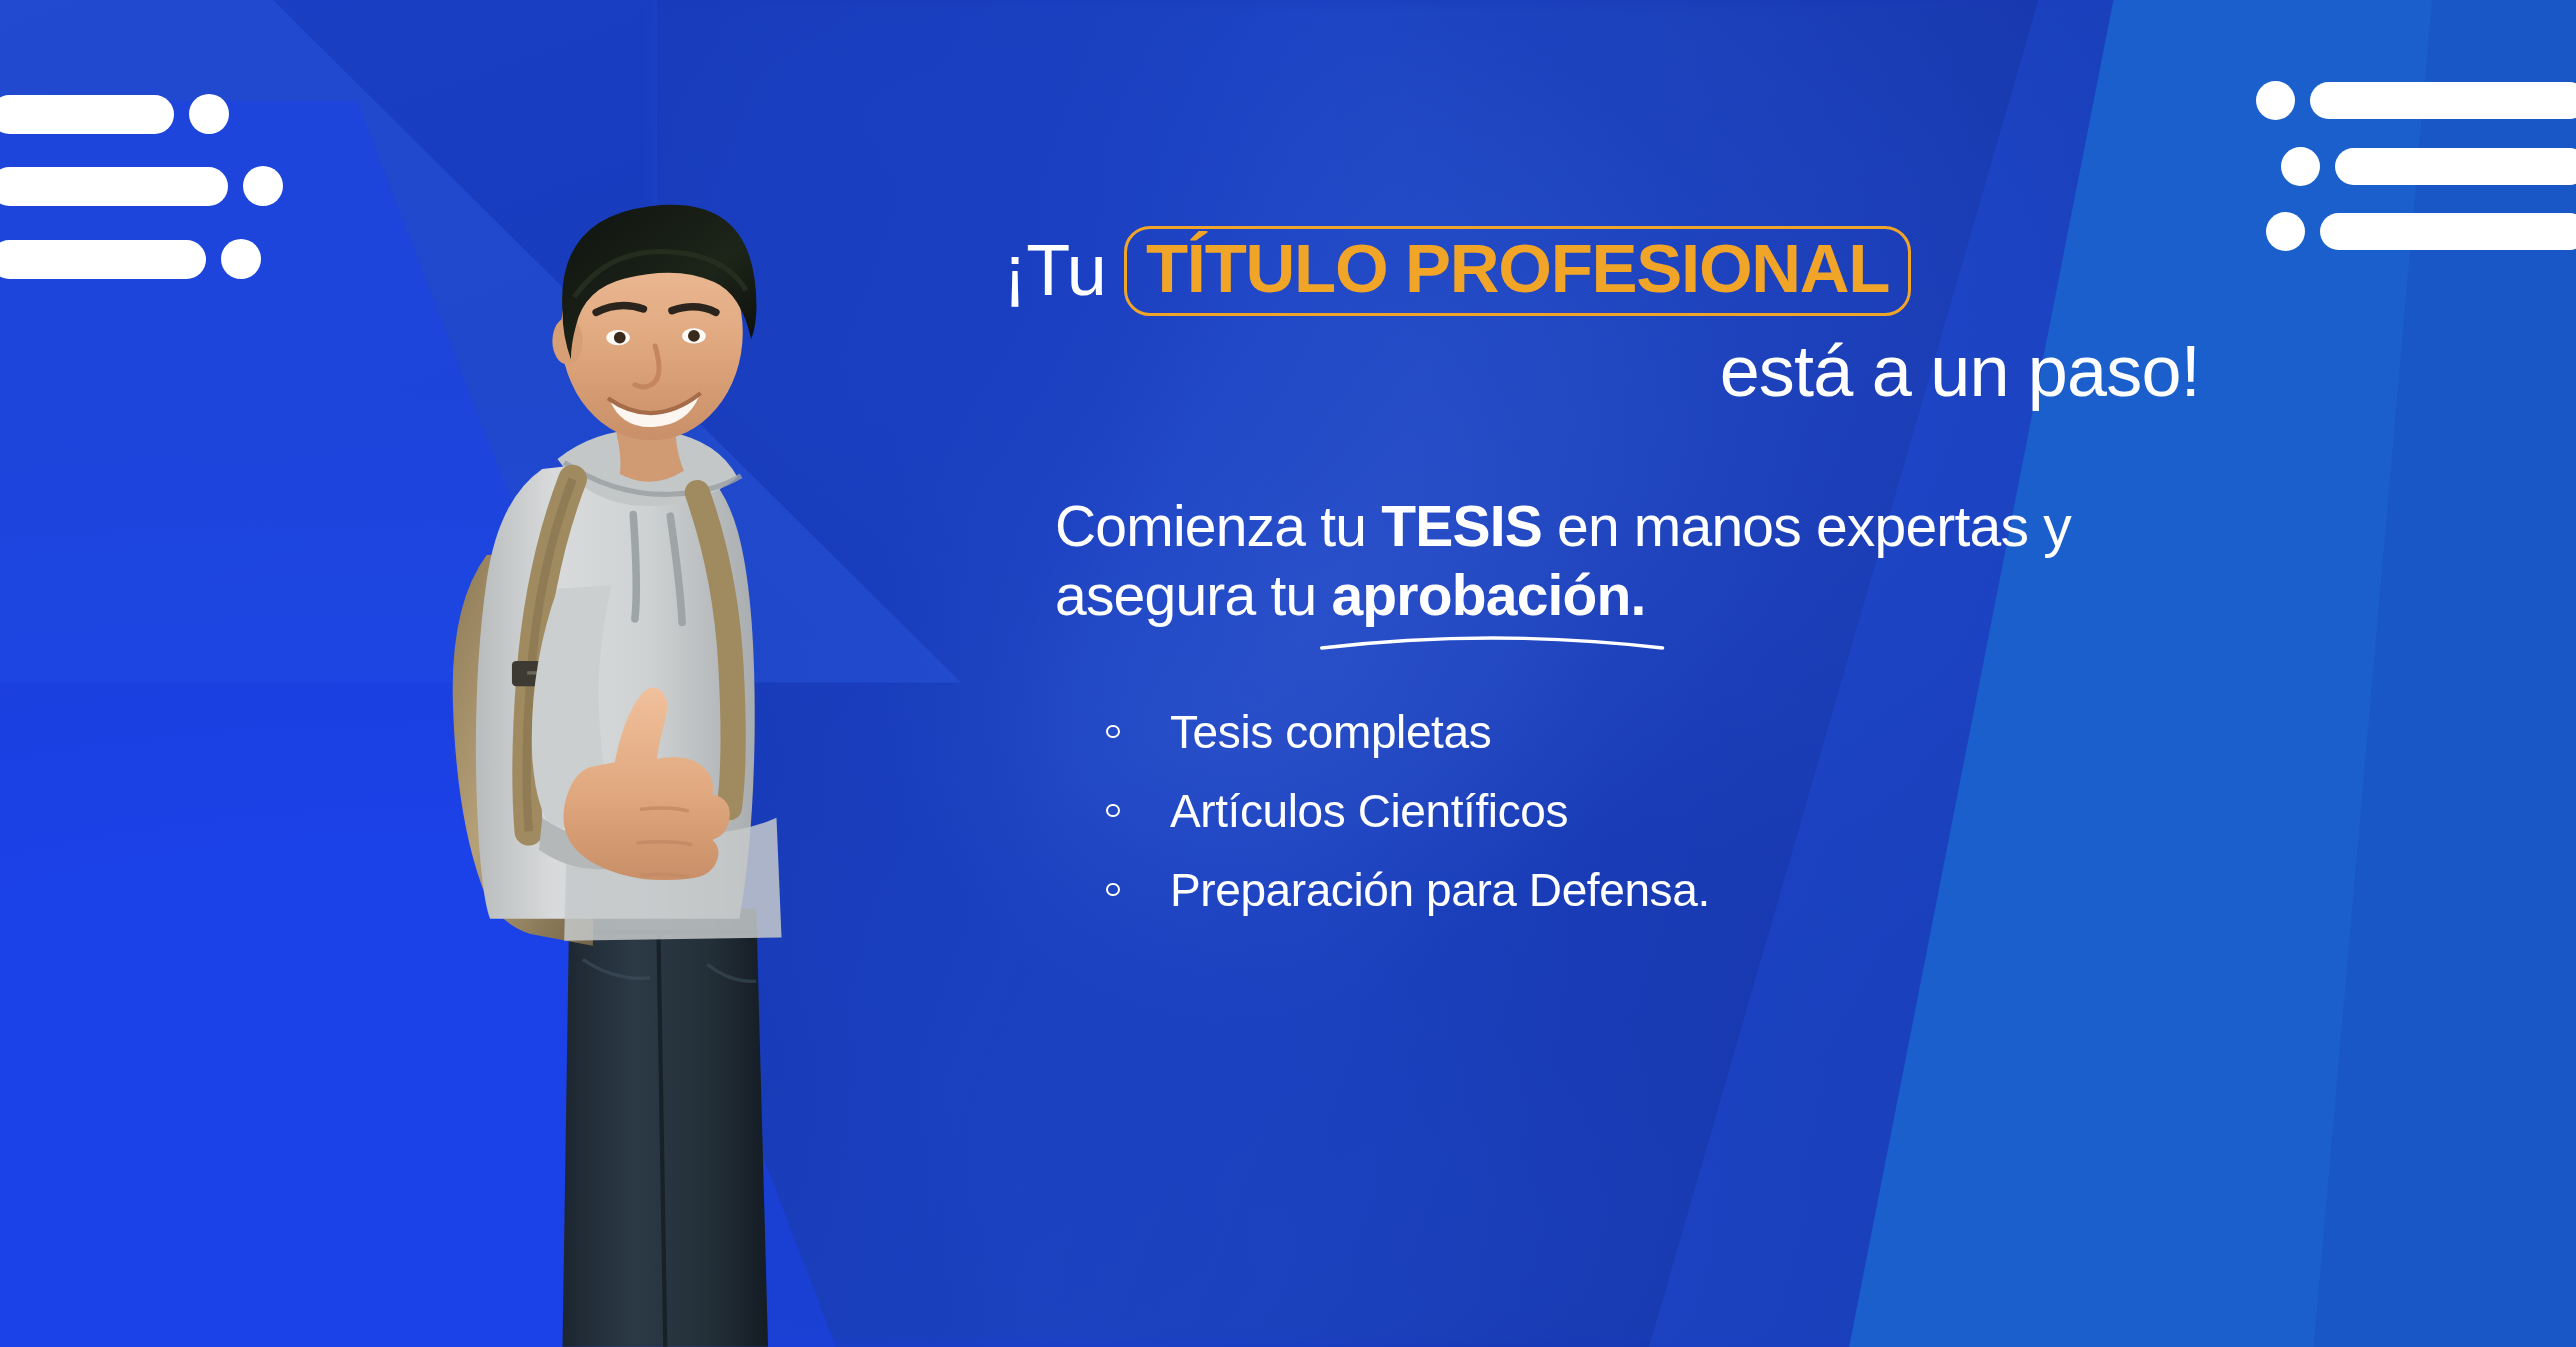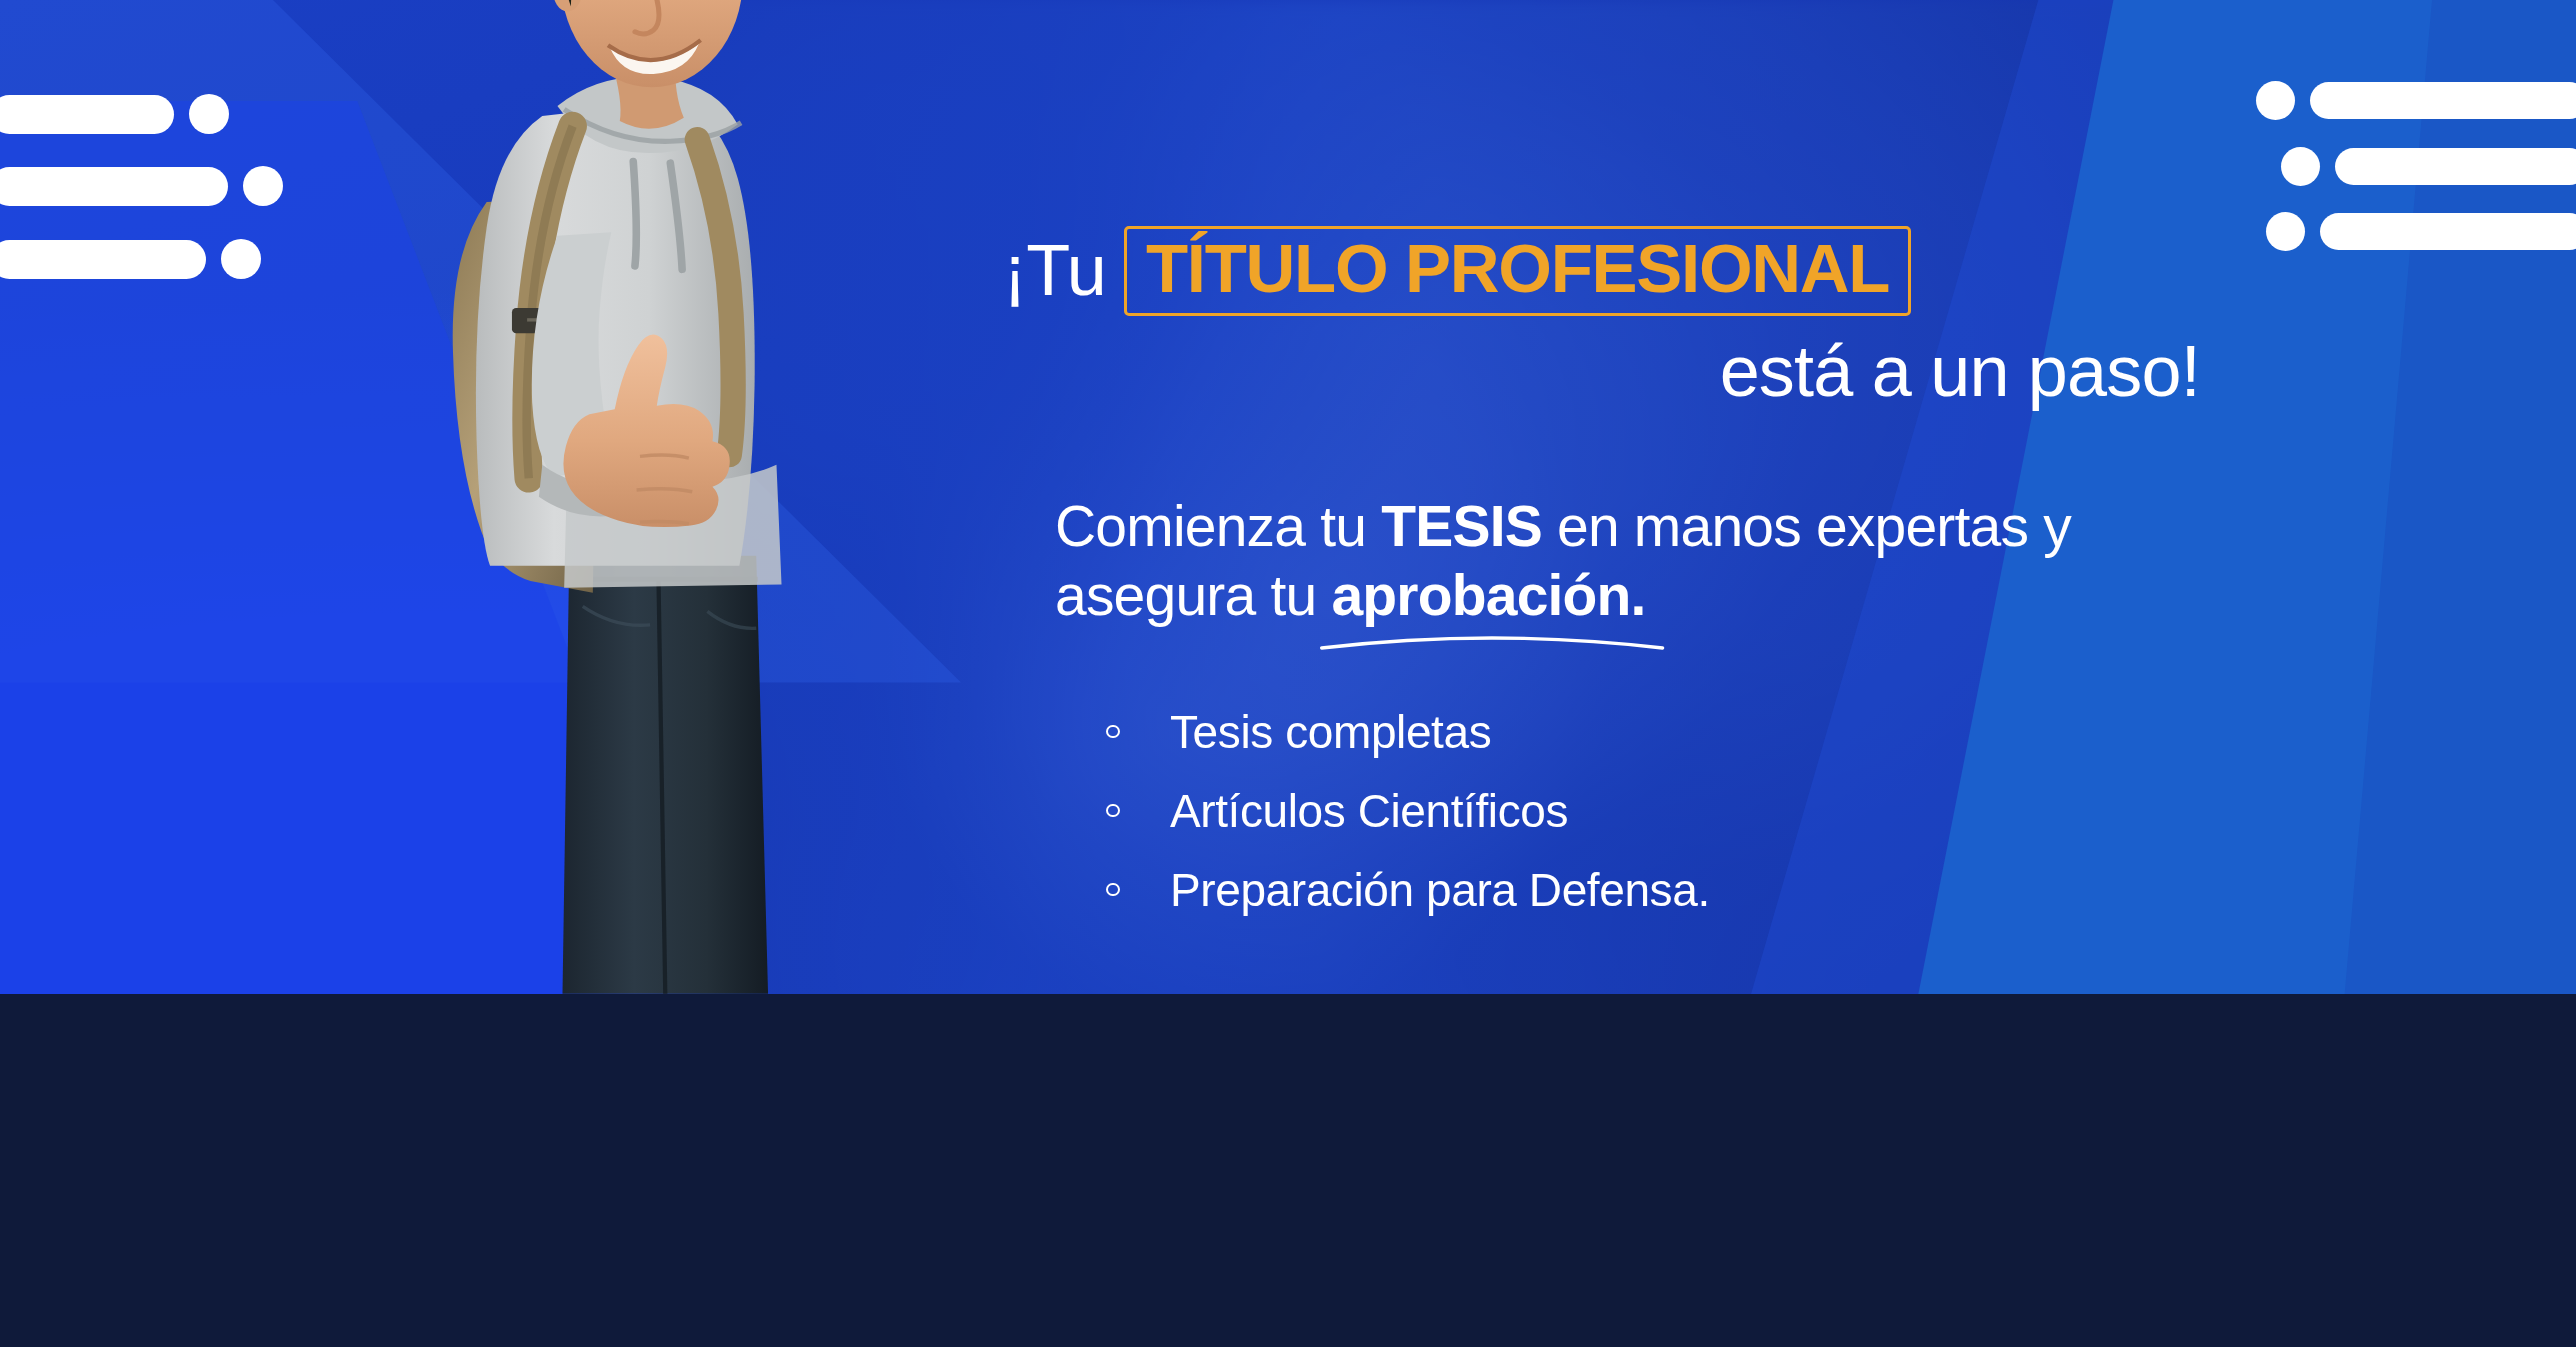--- a/index.html
+++ b/index.html
@@ -1,21 +1,21 @@
 <!DOCTYPE html>
 <html style="font-size:13.5px"><head>
 <meta charset="utf-8">
 <style>
   html,body{margin:0;padding:0;background:#0f1a3a;}
   *{box-sizing:border-box;}
 
   .banner{
     position:relative;
     width:2576px;
-    height:994px;
+    height:1347px;
     overflow:hidden;
     font-family:"Liberation Sans", sans-serif;
     background:#7f1d1d;
   }
 
   
   .bg-base{
     position:absolute; inset:0;
     background:
       radial-gradient(120% 90% at 18% 85%, #1C41E8 0%, #1C41E8 26%, rgba(28,65,232,0) 62%),
@@ -125,21 +125,21 @@
 
   .headline{
     display:flex; align-items:center;
     font-size:72px; font-weight:300; letter-spacing:-0.8px;
     line-height:1.08;
   }
   .headline .tu{margin-right:18.5px; font-weight:300;}
   .badge{
     display:inline-block;
     border:3.4px solid #F0A428;
-    border-radius:5px;
+    border-radius:26px;
     padding:5px 18.5px 10px 18.5px;
     color:#F0A428;
     font-weight:800;
     font-size:69px;
     letter-spacing:-1.3px;
     line-height:1.0;
     white-space:nowrap;
   }
   .headline2{
     font-size:72px; font-weight:300; letter-spacing:-0.8px;

